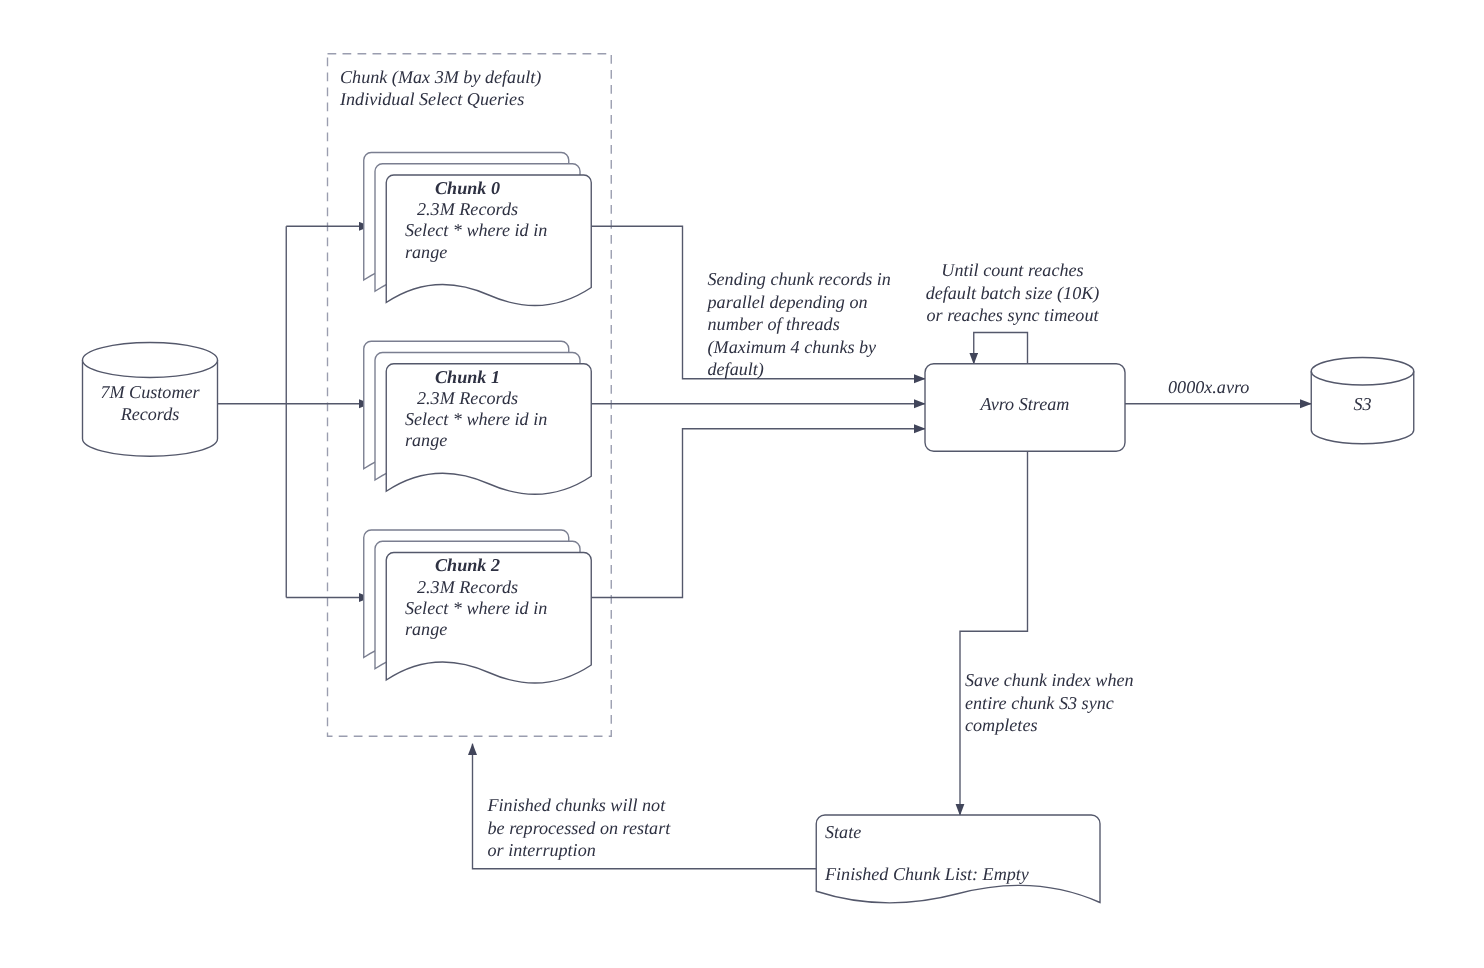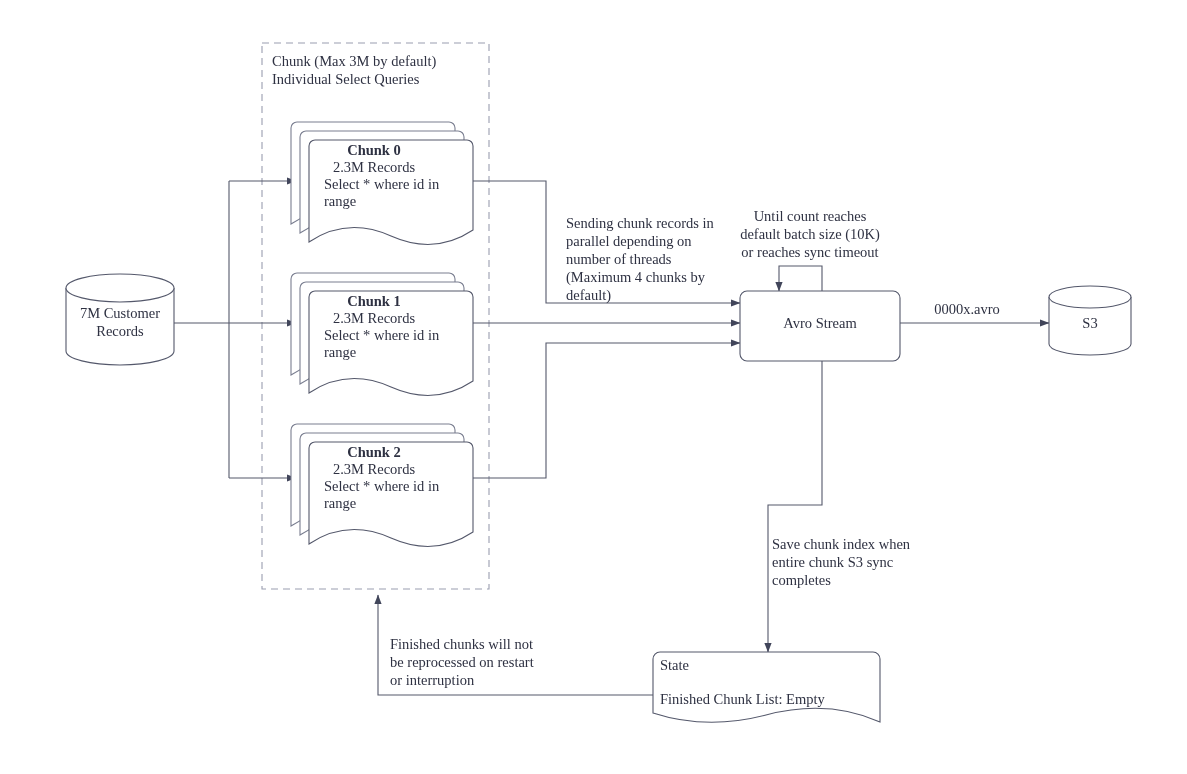--- a/index.html
+++ b/index.html
@@ -11,20 +11,21 @@
     width: 1187px;
     height: 774px;
     font-family: "Liberation Serif", "DejaVu Serif", serif;
     color: #2e3142;
     overflow: hidden;
   }
   #diagram-root {
     position: relative;
     width: 1187px;
     height: 566px;
+    font-style: italic;
   }
   svg.diagram {
     display: block;
     width: 1187px;
     height: 774px;
   }
   .shape-stroke {
     fill: #ffffff;
     stroke: #54586b;
     stroke-width: 1.1;

